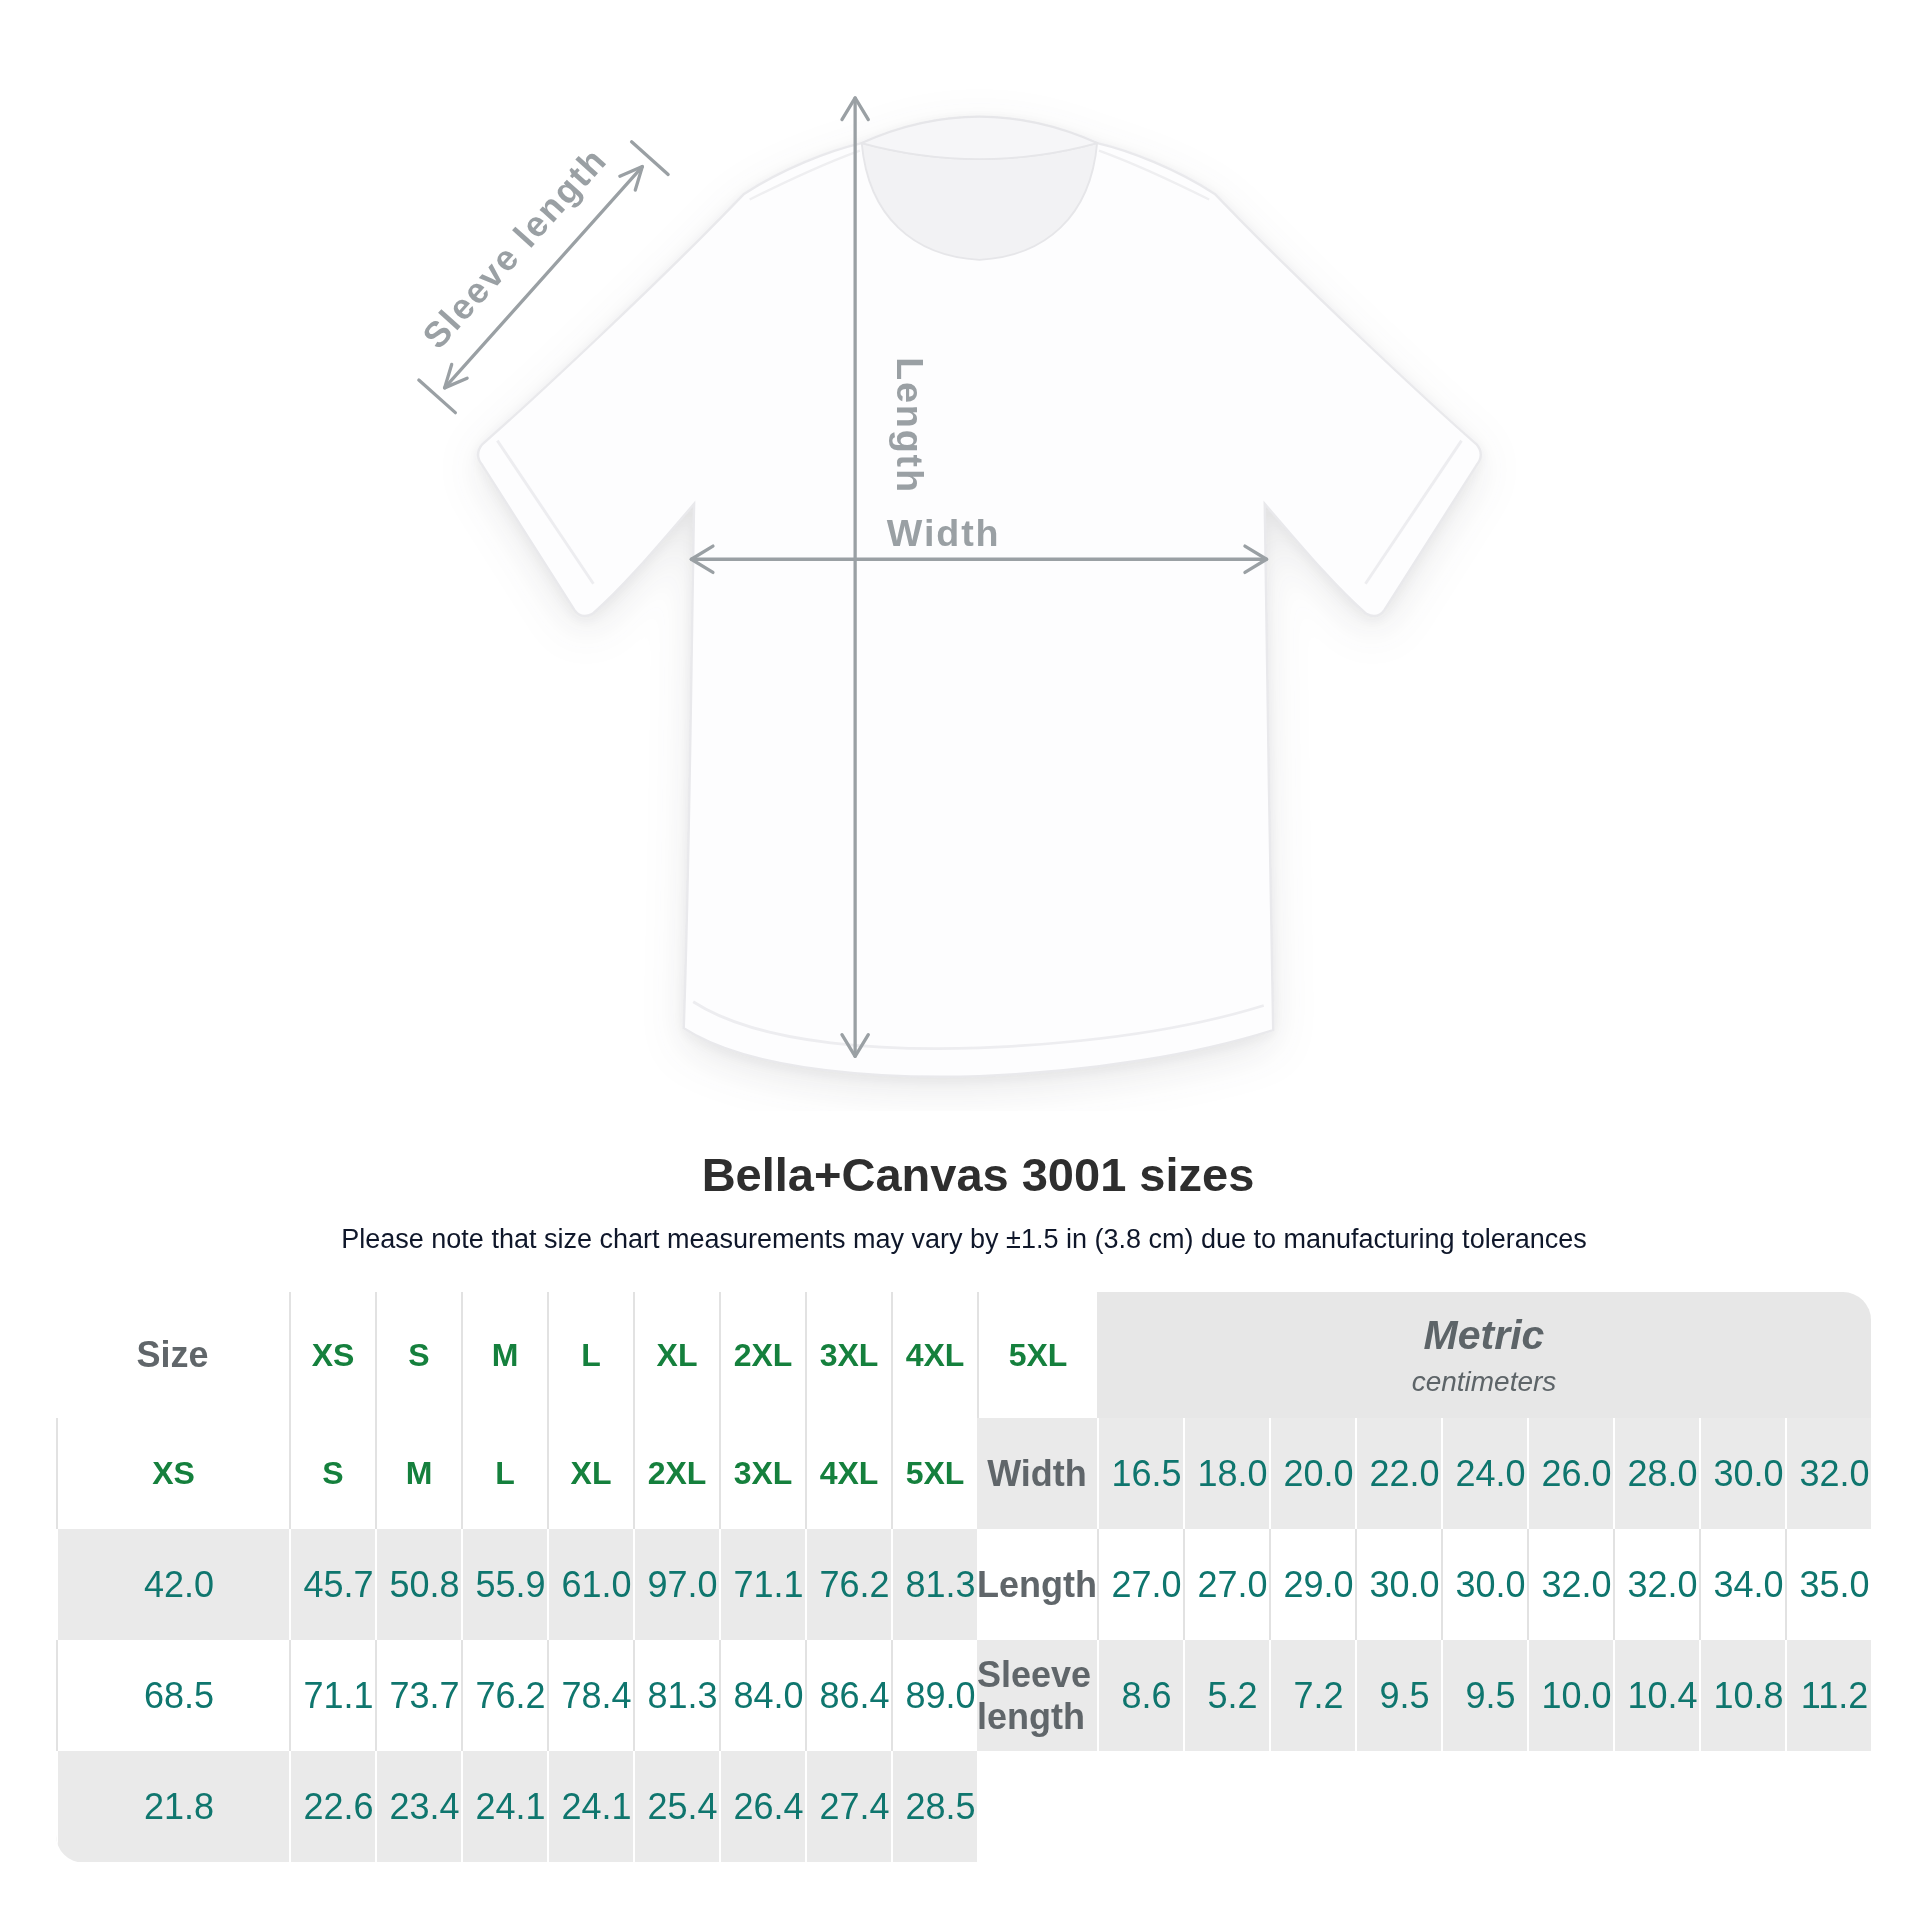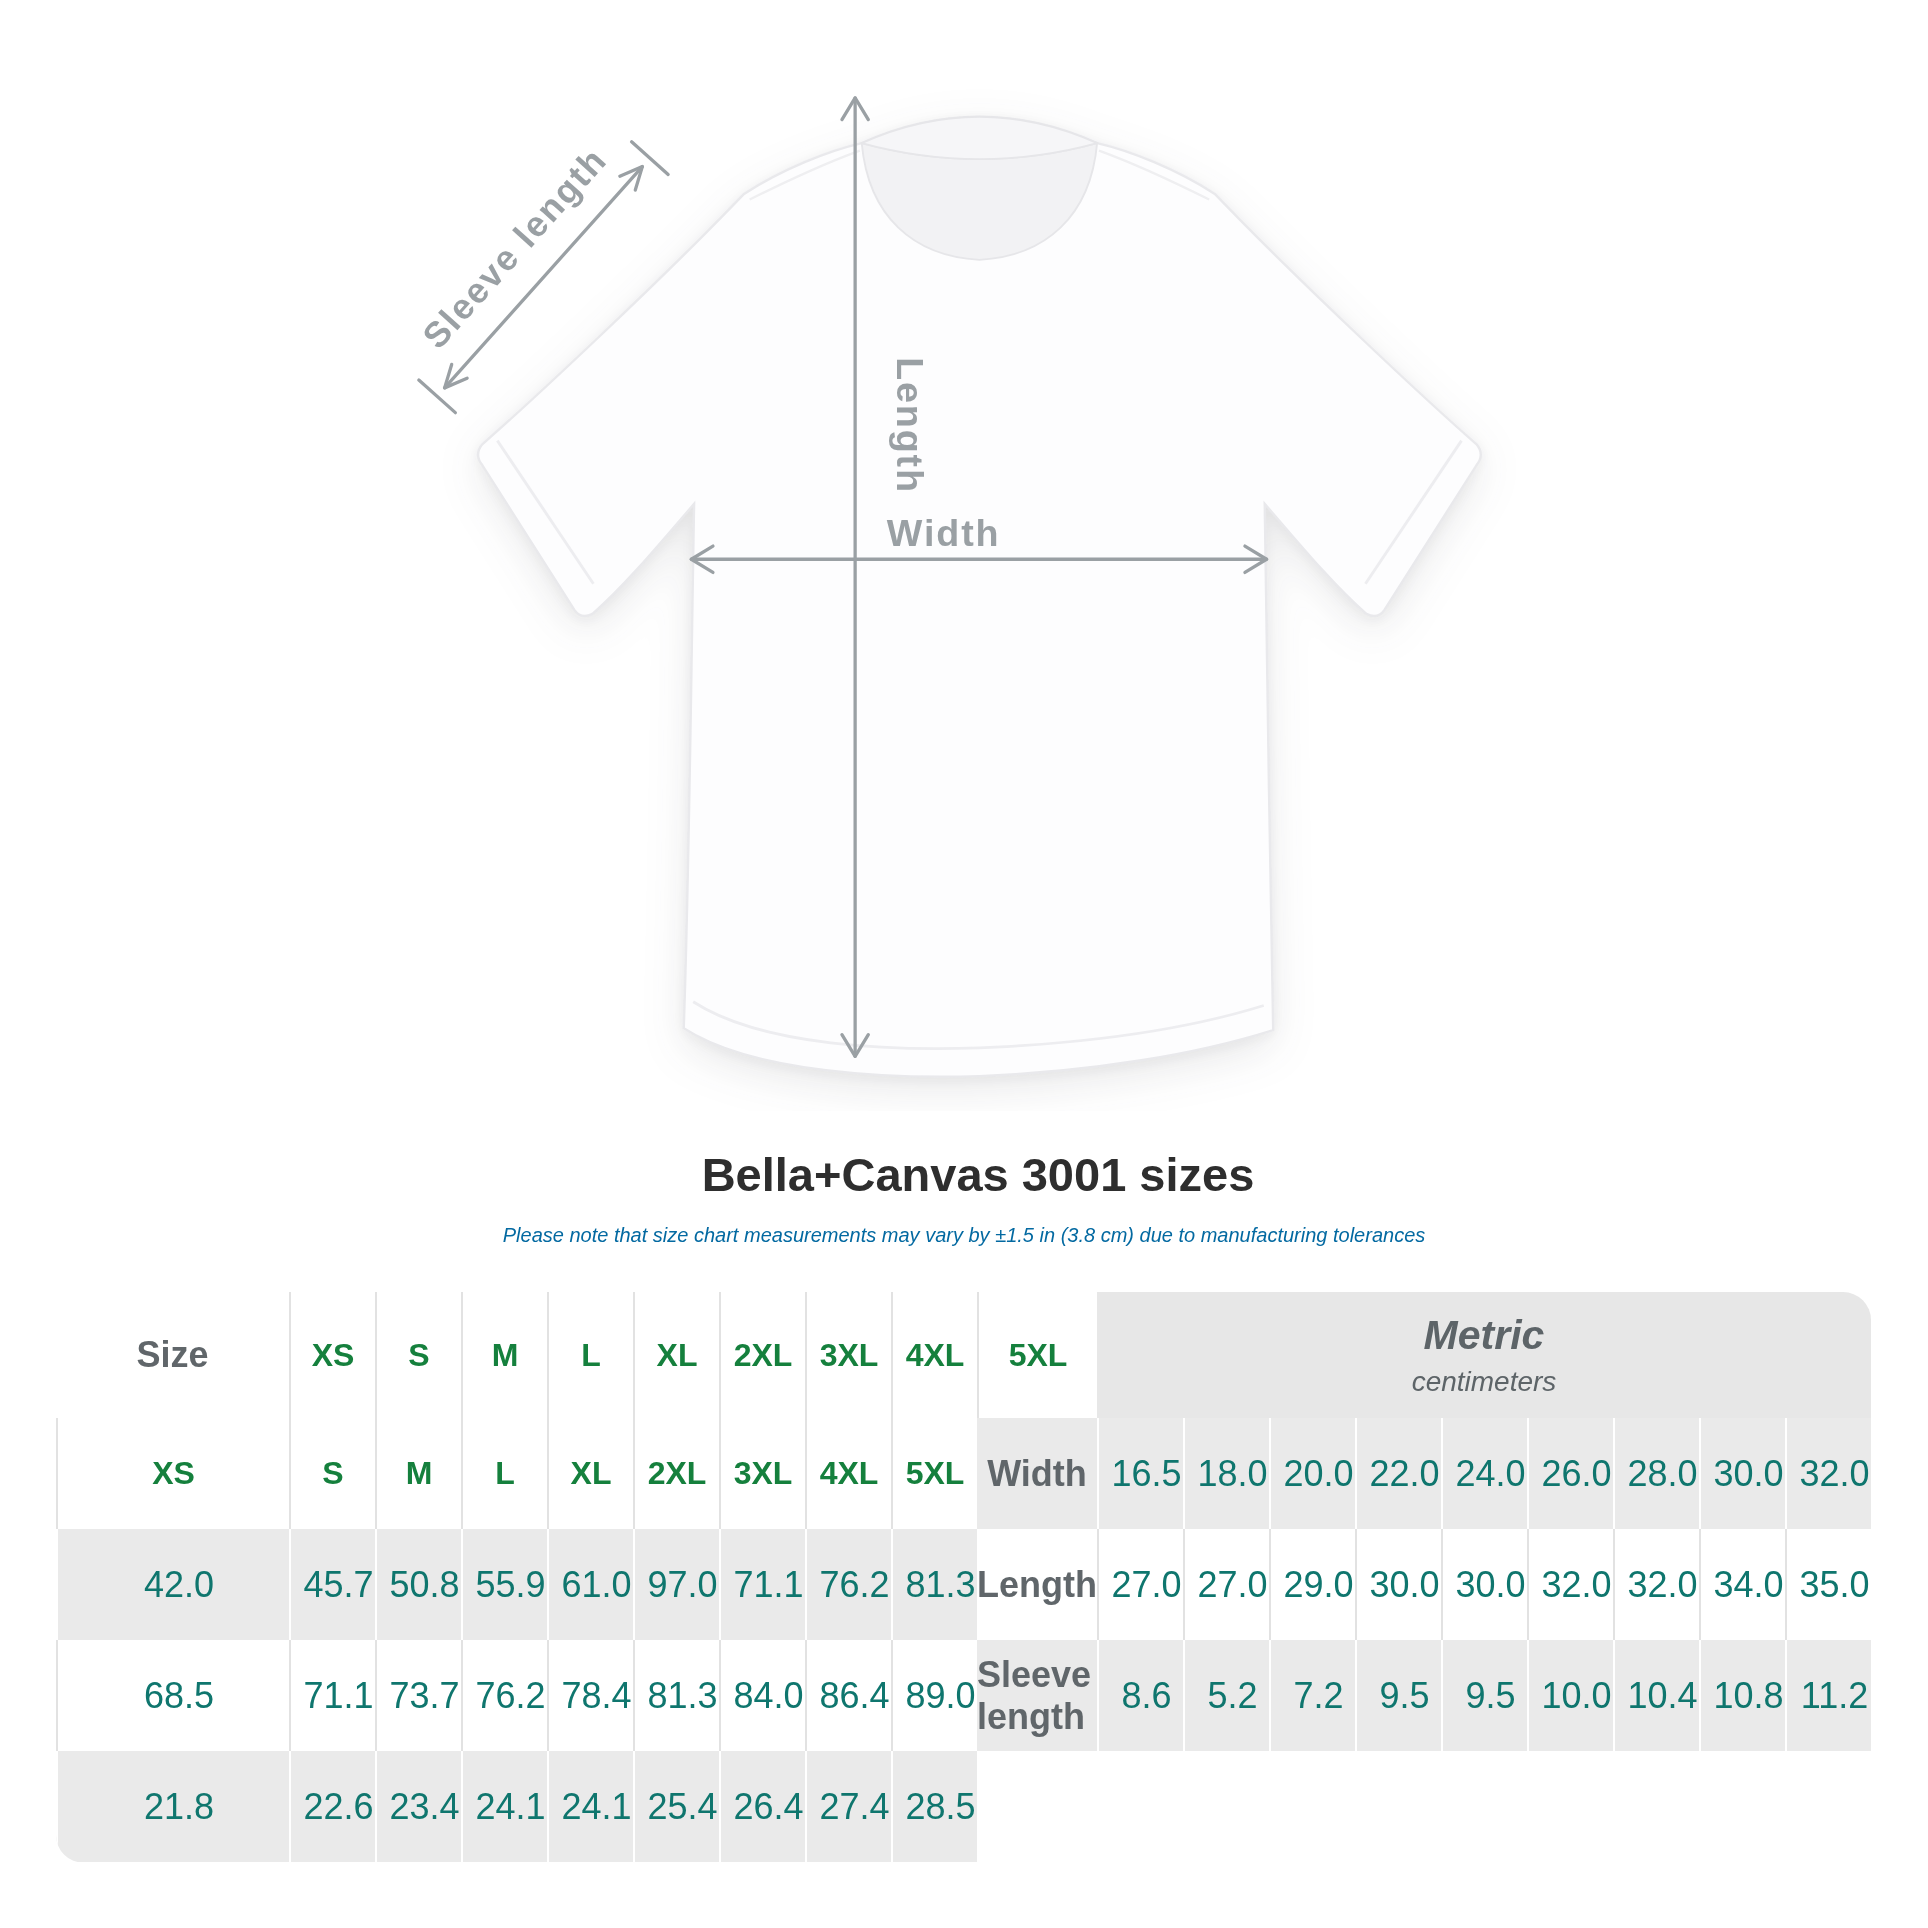--- a/index.html
+++ b/index.html
@@ -16,21 +16,21 @@
   .arrow-line{stroke:#9aa0a4;stroke-width:3.5;fill:none;stroke-linecap:round;stroke-linejoin:round;}
   .diagram-label{fill:#9aa0a4;font-weight:bold;letter-spacing:2px;}
 
   
   .page-title{
     position:absolute;left:0;right:0;top:1147px;
     text-align:center;font-size:47px;font-weight:bold;color:#2e2e2e;margin-left:28px;
   }
   .page-subtitle{
     position:absolute;left:0;right:0;top:1224px;
-    text-align:center;font-size:20px;font-style:italic;color:#0369a1;
+    text-align:center;font-size:27px;color:#0f172a;
   }
 
   
   #grid{
     position:absolute;left:56px;top:1292px;width:1815px;height:571px;
     display:grid;
     grid-template-columns:233px repeat(18, 1fr);
     grid-template-rows:126px repeat(4, 111px);
     border-radius:28px;overflow:hidden;
   }

